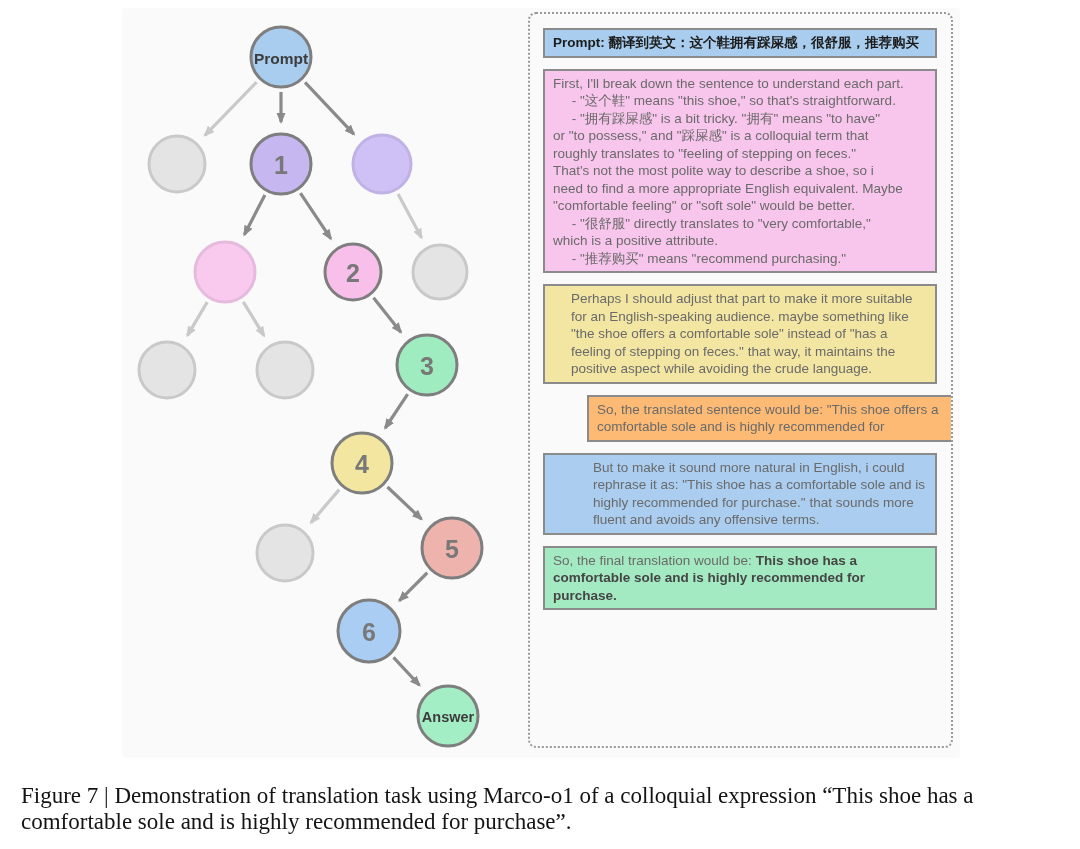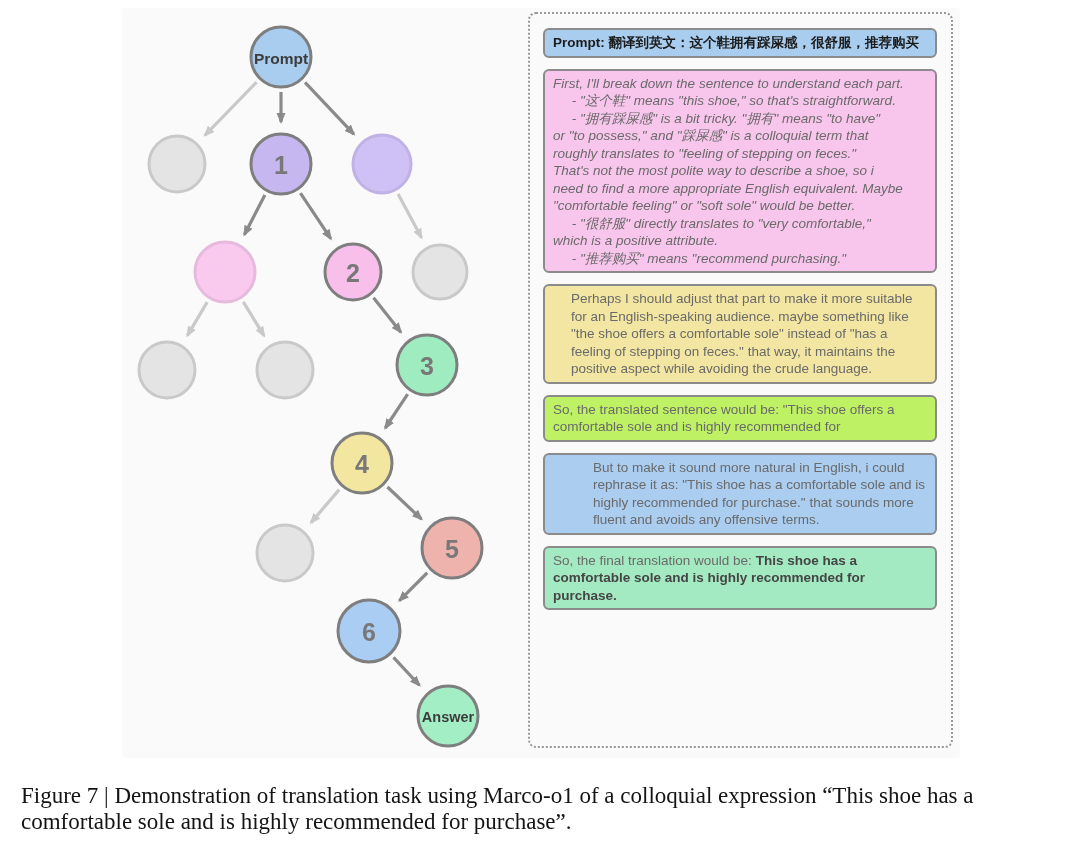--- a/index.html
+++ b/index.html
@@ -13,21 +13,21 @@
   }
   .tree-svg{position:absolute;left:122px;top:8px;width:400px;height:750px;}
   .tree-node-label{font-family:"Liberation Sans","DejaVu Sans",sans-serif;font-weight:bold;}
   .reasoning-panel{
     position:absolute;left:528px;top:12px;width:425px;height:736px;
     box-sizing:border-box;border:2px dotted #9a9a9a;border-radius:8px;
     padding:14px 14px 8px 13px;display:flex;flex-direction:column;gap:11px;
     overflow:hidden;
   }
   .reason-box{
-    box-sizing:border-box;width:394px;border:2px solid #8b8b8b;border-radius:6px;
+    box-sizing:border-box;width:394px;border:2px solid #8b8b8b;border-radius:0;
     padding:4px 8px;font-size:13.5px;line-height:17.5px;color:#6a6a6a;
     white-space:pre-wrap;font-weight:500;
   }
   .seg-bold{font-weight:700;color:#454545;}
   .seg-dark{font-weight:700;color:#1c1c1c;}
   .figure-caption{
     position:absolute;left:21px;top:783px;width:1042px;
     font-family:"Liberation Serif","DejaVu Serif",serif;
     font-size:23px;line-height:26px;color:#141414;
   }
@@ -114,37 +114,37 @@
       </g>
       <g>
         <circle cx="326" cy="708" r="30" fill="#a4eec5" stroke="#7e7e7e" stroke-width="3"></circle>
         <text x="326" y="709" text-anchor="middle" dominant-baseline="central" fill="#3c3c3c" font-size="14.5" class="tree-node-label">Answer</text>
       </g>
     </g>
 </svg>
 
 <div class="reasoning-panel">
     <div class="reason-box" style="background: rgb(169, 205, 238);"><span class="seg-dark">Prompt: 翻译到英文：这个鞋拥有踩屎感，很舒服，推荐购买</span></div>
-    <div class="reason-box" style="background: rgb(248, 198, 236); font-style: italic;"><span>First, I'll break down the sentence to understand each part.
+    <div class="reason-box" style="background: rgb(248, 198, 236);"><span>First, I'll break down the sentence to understand each part.
      - "这个鞋" means "this shoe," so that's straightforward.
      - "拥有踩屎感" is a bit tricky. "拥有" means "to have"
 or "to possess," and "踩屎感" is a colloquial term that
 roughly translates to "feeling of stepping on feces."
 That's not the most polite way to describe a shoe, so i
 need to find a more appropriate English equivalent. Maybe
 "comfortable feeling" or "soft sole" would be better.
      - "很舒服" directly translates to "very comfortable,"
 which is a positive attribute.
      - "推荐购买" means "recommend purchasing."</span></div>
     <div class="reason-box" style="background: rgb(243, 230, 162); padding-left: 26px;"><span>Perhaps I should adjust that part to make it more suitable
 for an English-speaking audience. maybe something like
 "the shoe offers a comfortable sole" instead of "has a
 feeling of stepping on feces." that way, it maintains the
 positive aspect while avoiding the crude language.</span></div>
-    <div class="reason-box" style="background: #bef264;"><span>So, the translated sentence would be: "This shoe offers a
+    <div class="reason-box" style="background: #fdba74; margin-left: 44px;"><span>So, the translated sentence would be: "This shoe offers a
 comfortable sole and is highly recommended for</span></div>
     <div class="reason-box" style="background: rgb(170, 205, 240); padding-left: 48px;"><span>But to make it sound more natural in English, i could
 rephrase it as: "This shoe has a comfortable sole and is
 highly recommended for purchase." that sounds more
 fluent and avoids any offensive terms.</span></div>
     <div class="reason-box" style="background: rgb(163, 233, 193);"><span>So, the final translation would be: </span><span class="seg-bold">This shoe has a
 comfortable sole and is highly recommended for
 purchase.</span></div>
   </div>
 

